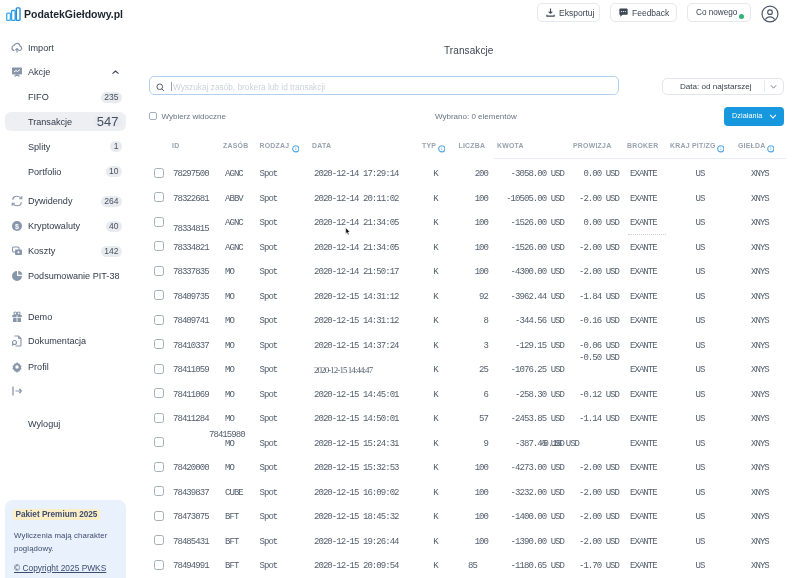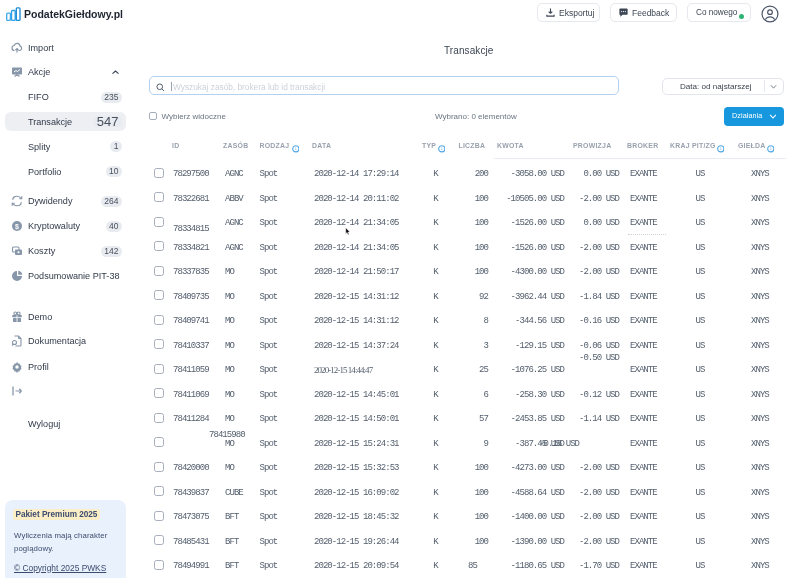--- a/index.html
+++ b/index.html
@@ -323,21 +323,21 @@
 <div class="abs mono" style="left:630px;top:462.0px;line-height:12px;">EXANTE</div>
 <div class="abs mono" style="left:690px;top:462.0px;width:20px;text-align:center;line-height:12px;">US</div>
 <div class="abs mono" style="left:751px;top:462.0px;line-height:12px;">XNYS</div>
 <div class="abs" style="left:154px;top:486.0px;width:10px;height:10px;border:1px solid #a6aebb;border-radius:2.5px;background:#fff;"></div>
 <div class="abs mono" style="left:173px;top:486.5px;line-height:12px;">78439837</div>
 <div class="abs mono" style="left:225px;top:486.5px;line-height:12px;">CUBE</div>
 <div class="abs mono" style="left:259.5px;top:486.5px;line-height:12px;">Spot</div>
 <div class="abs mono" style="left:314px;top:486.5px;line-height:12px;">2020-12-15 16:09:02</div>
 <div class="abs mono" style="left:427.5px;top:486.5px;width:16px;text-align:center;line-height:12px;">K</div>
 <div class="abs mono" style="left:428px;top:486.5px;width:60px;text-align:right;line-height:12px;">100</div>
-<div class="abs mono" style="left:464px;top:486.5px;width:100px;text-align:right;line-height:12px;">-4588.64 USD</div>
+<div class="abs mono" style="left:464px;top:486.5px;width:100px;text-align:right;line-height:12px;">-3232.00 USD</div>
 <div class="abs mono" style="left:539px;top:486.5px;width:80px;text-align:right;line-height:12px;">-2.00 USD</div>
 <div class="abs mono" style="left:630px;top:486.5px;line-height:12px;">EXANTE</div>
 <div class="abs mono" style="left:690px;top:486.5px;width:20px;text-align:center;line-height:12px;">US</div>
 <div class="abs mono" style="left:751px;top:486.5px;line-height:12px;">XNYS</div>
 <div class="abs" style="left:154px;top:510.5px;width:10px;height:10px;border:1px solid #a6aebb;border-radius:2.5px;background:#fff;"></div>
 <div class="abs mono" style="left:173px;top:511.0px;line-height:12px;">78473075</div>
 <div class="abs mono" style="left:225px;top:511.0px;line-height:12px;">BFT</div>
 <div class="abs mono" style="left:259.5px;top:511.0px;line-height:12px;">Spot</div>
 <div class="abs mono" style="left:314px;top:511.0px;line-height:12px;">2020-12-15 18:45:32</div>
 <div class="abs mono" style="left:427.5px;top:511.0px;width:16px;text-align:center;line-height:12px;">K</div>

